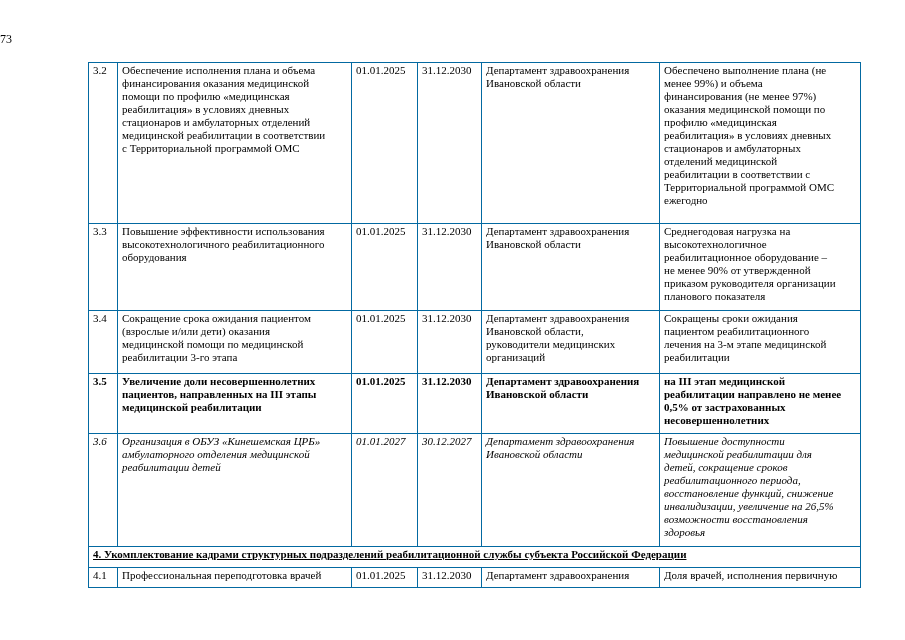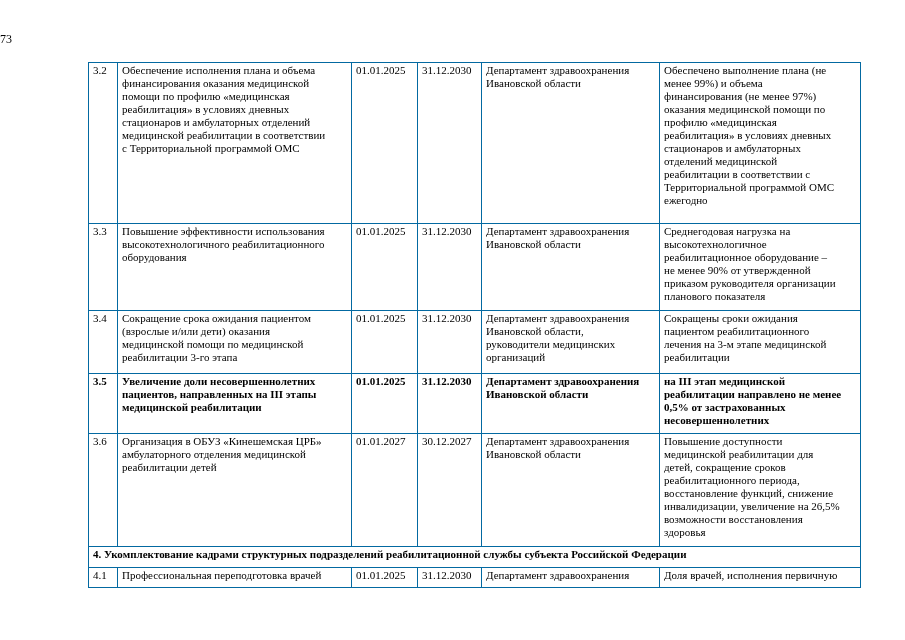--- a/index.html
+++ b/index.html
@@ -37,27 +37,28 @@
     padding: 1px 3px 1px 4px;
     font-size: 11px;
     line-height: 13px;
     white-space: pre-line;
     overflow: hidden;
   }
   tr.h-32  { height: 161px; }
   tr.h-33  { height: 87px; }
   tr.h-34  { height: 63px; }
   tr.h-35  { height: 60px; font-weight: bold; }
-  tr.h-36  { height: 113px; }
+  tr.h-36  { height: 113px; font-style: italic; }
   tr.h-sec { height: 21px; }
   tr.h-41  { height: 20px; margin-top: 44px; }
   tr.section-row td {
     font-weight: bold;
     white-space: nowrap;
     padding-left: 4px;
+    text-decoration: underline;
   }
 </style>
 </head>
 <body>
 
 <div class="page-number">73</div>
 
 <table class="doc-table">
   <colgroup>
     <col style="width:29px">

